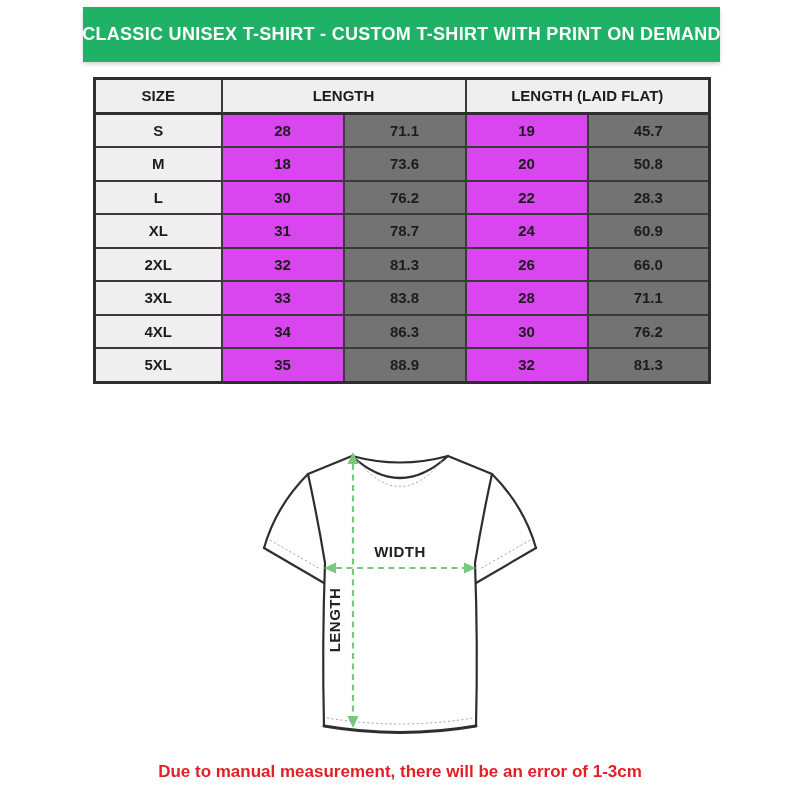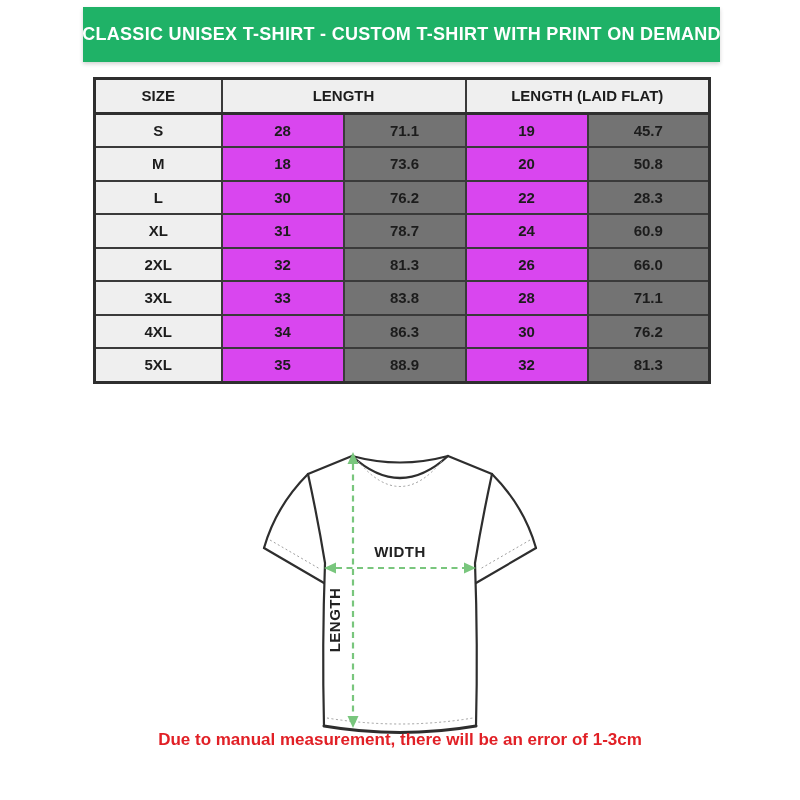--- a/index.html
+++ b/index.html
@@ -32,21 +32,21 @@
   .diagram{position:absolute;left:250px;top:440px;width:300px;height:310px;}
   .outline{fill:none;stroke:#2e2e2e;stroke-width:2.2;stroke-linecap:round;stroke-linejoin:round;}
   .outline-thick{fill:none;stroke:#2e2e2e;stroke-width:3;stroke-linecap:round;}
   .stitch{fill:none;stroke:#9f9f9f;stroke-width:1;stroke-dasharray:2 2.5;}
   .arrow-line{fill:none;stroke:var(--arrow-green,#79c67d);stroke-width:2.2;stroke-dasharray:6 4.5;}
   .arrow-head{fill:var(--arrow-green,#79c67d);stroke:none;}
   .dim-label{font-family:"Liberation Sans","DejaVu Sans",sans-serif;
     font-weight:bold;font-size:15px;fill:#222222;letter-spacing:.5px;}
 
   
-  .note{position:absolute;left:0;top:730px;width:800px;text-align:center;
+  .note{position:absolute;left:0;top:762px;width:800px;text-align:center;
     color:var(--note-red,#e12026);font-weight:bold;font-size:17px;}
 </style>
 </head>
 <body>
 
 <div class="stage">
 
   <div class="banner">
     <span class="banner-title">CLASSIC UNISEX T-SHIRT - CUSTOM T-SHIRT WITH PRINT ON DEMAND</span>
   </div>

